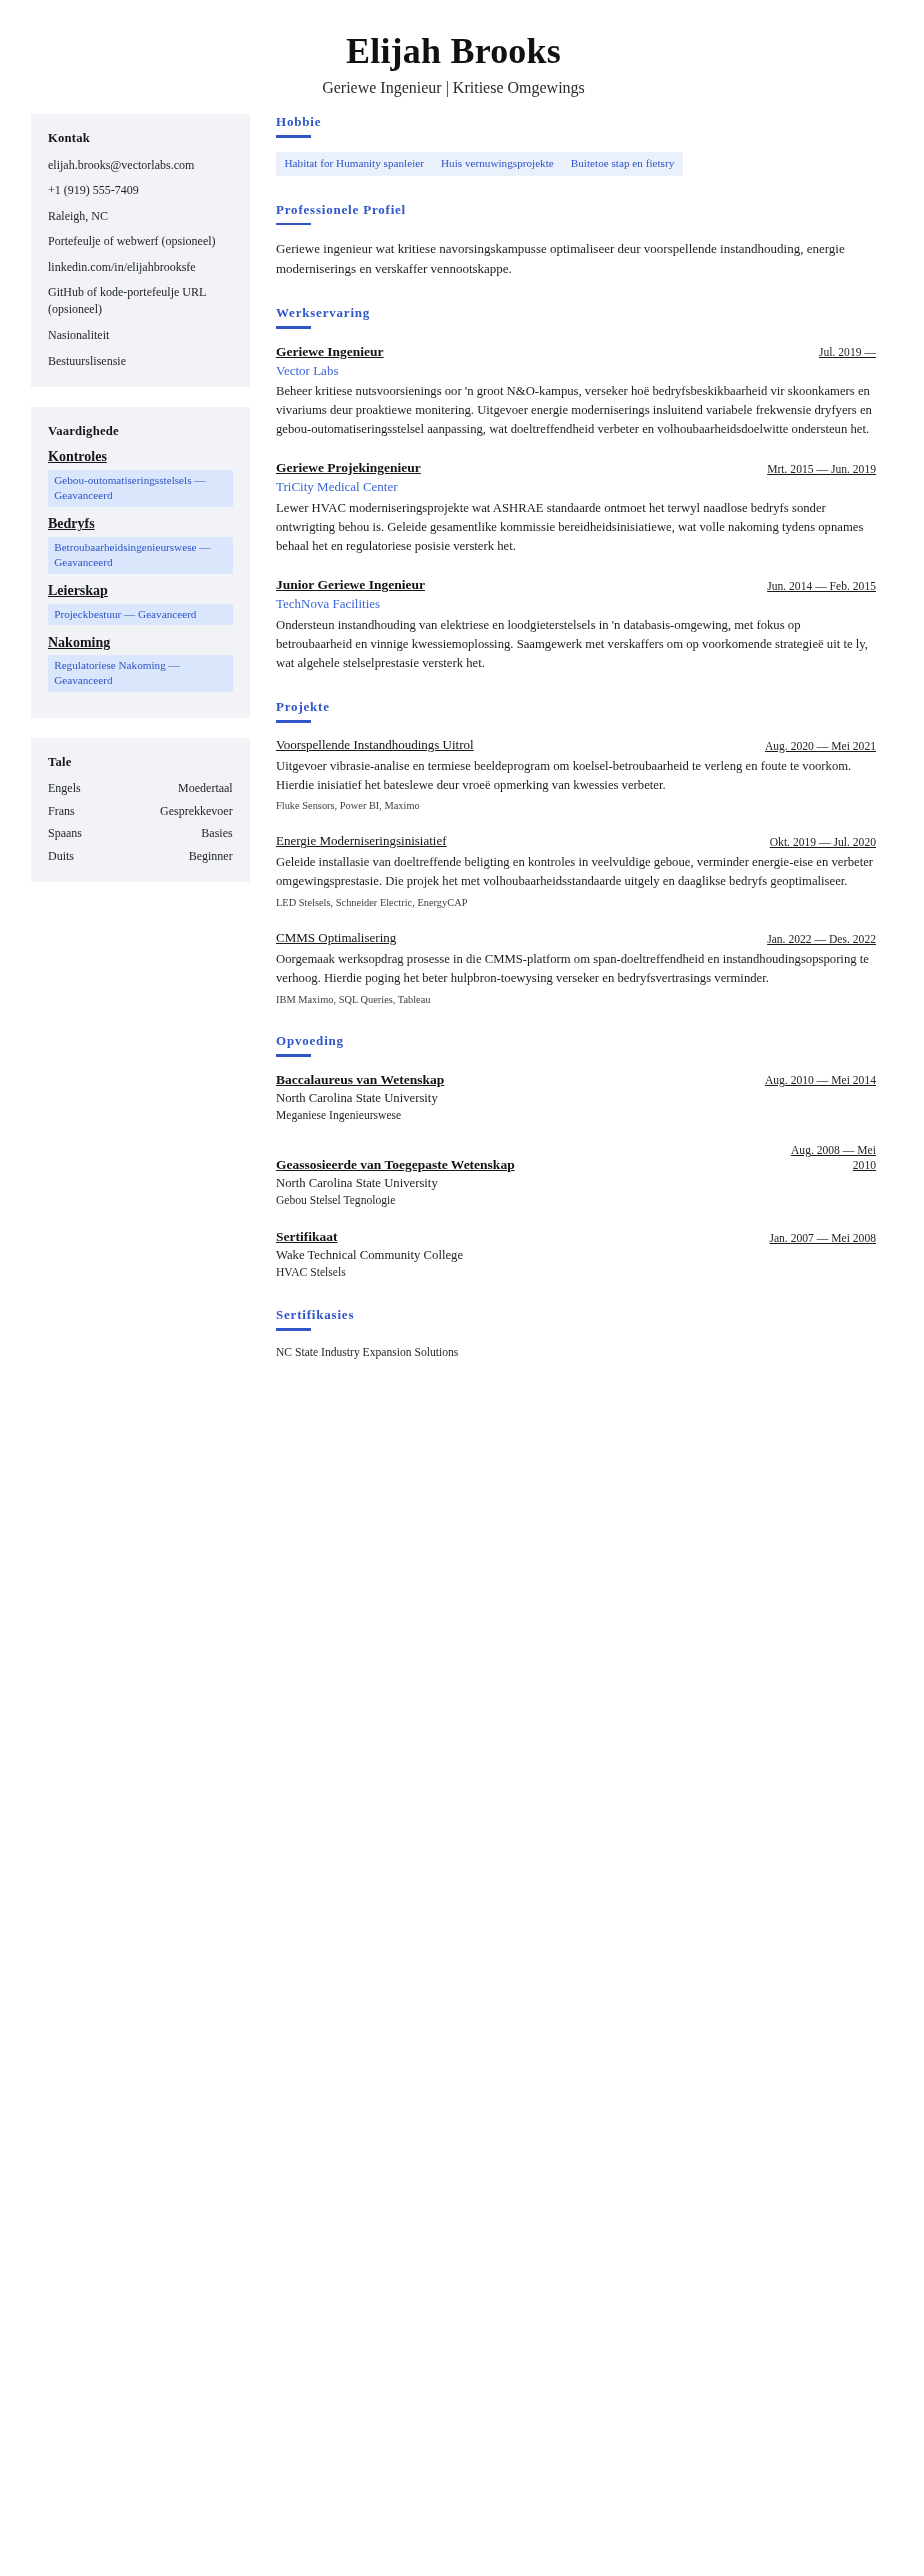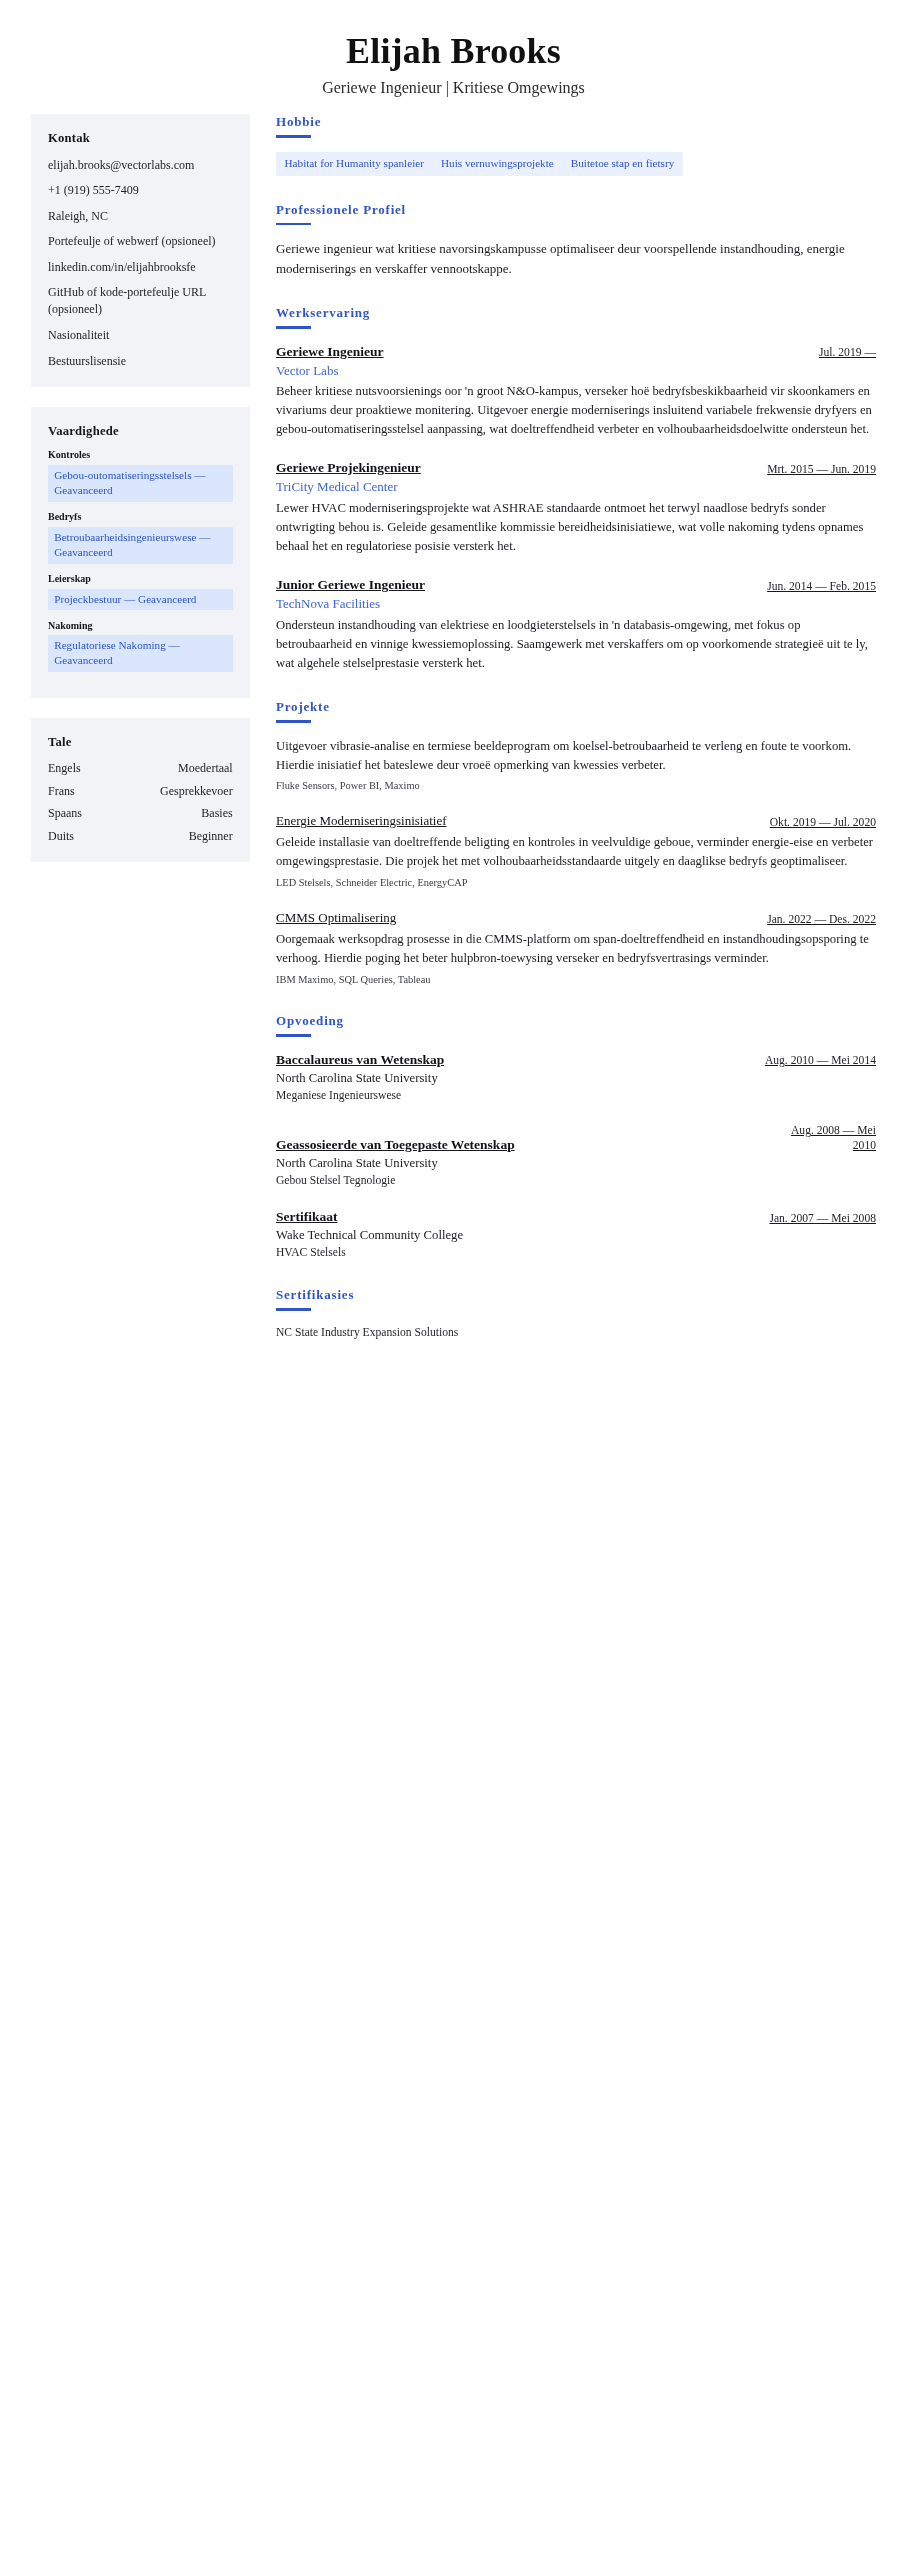--- a/index.html
+++ b/index.html
@@ -55,24 +55,25 @@
     margin-bottom: 8.5px;
     word-break: break-word;
     white-space: normal;
   }
   .contact-line.nowrap { white-space: nowrap; overflow: visible; }
   .contact-line:last-child { margin-bottom: 0; }
 
   
   .skill-group { margin-bottom: 9.2px; }
   .skill-group-title {
-    font-size: 10px;
+    font-size: 14px;
     font-weight: 700;
     color: #14161a;
     margin-bottom: 4.6px;
+    text-decoration: underline;
   }
   .skill-pill {
     display: block;
     background: #d9e6fb;
     color: #2f55c8;
     font-size: 11.2px;
     line-height: 1.34;
     padding: 3.1px 6.2px 3.9px 6.2px;
     margin-bottom: 3.1px;
   }
@@ -297,20 +298,24 @@
           <div class="entry-org">TechNova Facilities</div>
           <div class="entry-desc">Ondersteun instandhouding van elektriese en loodgieterstelsels in 'n databasis-omgewing, met fokus op betroubaarheid en vinnige kwessiemoplossing. Saamgewerk met verskaffers om op voorkomende strategieë uit te ly, wat algehele stelselprestasie versterk het.</div>
         </div>
       </div>
 
       <div class="section">
         <div class="section-title">Projekte</div>
         <div class="section-rule"></div>
 
         <div class="entry">
+          <div class="entry-head">
+            <div class="entry-title regular">Voorspellende Instandhoudings Uitrol</div>
+            <div class="entry-date">Aug. 2020 — Mei 2021</div>
+          </div>
           <div class="entry-desc">Uitgevoer vibrasie-analise en termiese beeldeprogram om koelsel-betroubaarheid te verleng en foute te voorkom. Hierdie inisiatief het bateslewe deur vroeë opmerking van kwessies verbeter.</div>
           <div class="entry-tech">Fluke Sensors, Power BI, Maximo</div>
         </div>
 
         <div class="entry">
           <div class="entry-head">
             <div class="entry-title regular">Energie Moderniseringsinisiatief</div>
             <div class="entry-date">Okt. 2019 — Jul. 2020</div>
           </div>
           <div class="entry-desc">Geleide installasie van doeltreffende beligting en kontroles in veelvuldige geboue, verminder energie-eise en verbeter omgewingsprestasie. Die projek het met volhoubaarheidsstandaarde uitgely en daaglikse bedryfs geoptimaliseer.</div>

